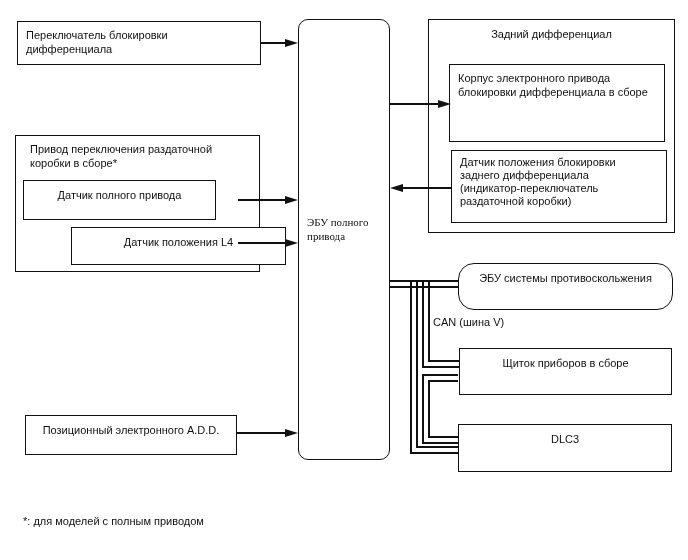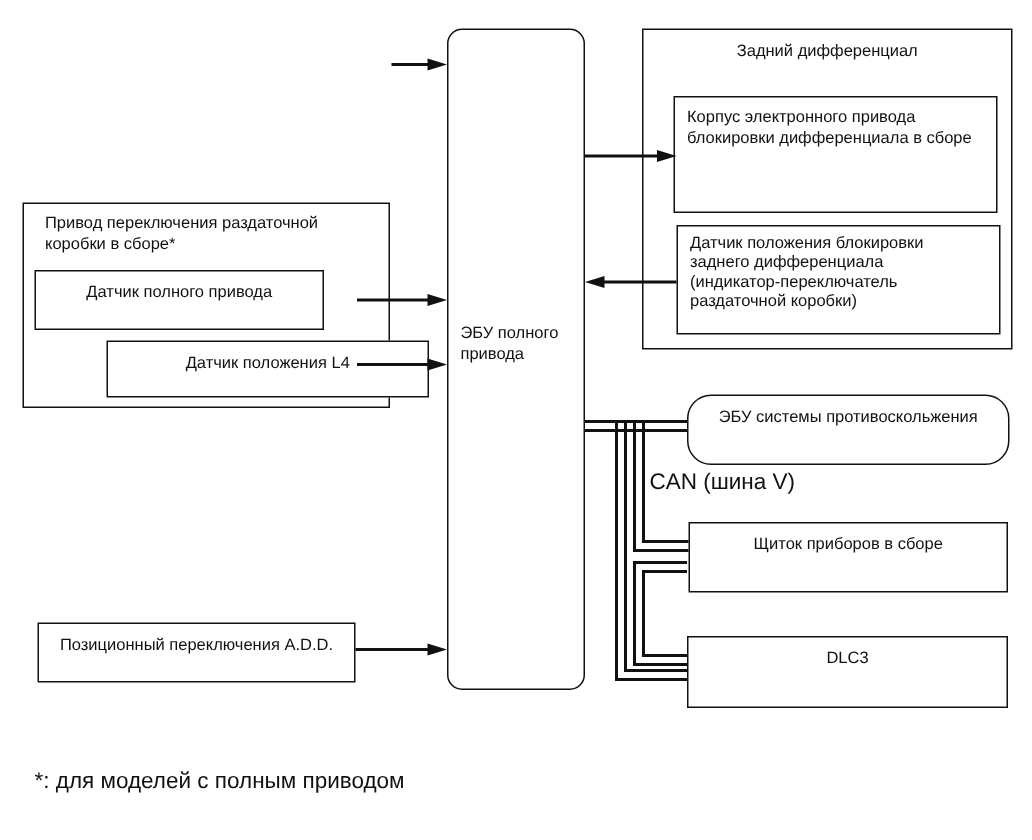--- a/index.html
+++ b/index.html
@@ -10,54 +10,57 @@
   .box{
     position:absolute;border:1.5px solid #111;background:#fff;box-sizing:border-box;
     font-size:11px;line-height:14px;
   }
   .rounded{border-radius:10px;}
   .rounded-sm{border-radius:9px;}
   .lbl{display:block;white-space:pre-line;}
   .pad-left{padding:6px 6px 0 8px;text-align:left;}
   .pad-title{padding:6px 8px 0 14px;text-align:left;}
   .pad-center{padding:7px 4px 0 4px;text-align:center;}
-  .ecu-pad{padding:195px 4px 0 8px;text-align:left;}
-  .txt{position:absolute;font-size:15px;line-height:14px;white-space:pre;}
+  .ecu-pad{padding:195px 4px 0 8px;text-align:left;font-family:Liberation Serif, serif;}
+  .txt{position:absolute;font-size:11px;line-height:14px;white-space:pre;}
   
   .arrow{position:absolute;height:9px;}
   .arrow .ln{position:absolute;top:3.75px;height:1.5px;background:#111;left:0;right:12px;}
   .arrow .hd{position:absolute;right:0;top:0;width:0;height:0;
     border-top:4.5px solid transparent;border-bottom:4.5px solid transparent;border-left:13px solid #111;}
   .arrow.west .ln{left:12px;right:0;}
   .arrow.west .hd{left:0;right:auto;border-left:none;border-right:13px solid #111;}
   
   .bus{position:absolute;box-sizing:border-box;}
   .bus.h{border-top:2px solid #111;border-bottom:2px solid #111;}
   .bus.lb{border-left:2px solid #111;border-bottom:2px solid #111;}
   .bus.tlb{border-top:2px solid #111;border-left:2px solid #111;border-bottom:2px solid #111;}
 </style>
 </head>
 <body>
 
 <div class="canvas">
 
+  <div class="box" style="left:17px;top:21px;width:244px;height:44px;">
+    <span class="lbl pad-left">Переключатель блокировки дифференциала</span>
+  </div>
 
   <div class="box" style="left:15px;top:135px;width:245px;height:137px;">
     <span class="lbl pad-title">Привод переключения раздаточной
 коробки в сборе*</span>
   </div>
   <div class="box" style="left:23px;top:180px;width:193px;height:40px;">
     <span class="lbl pad-center">Датчик полного привода</span>
   </div>
   <div class="box" style="left:23px;top:227px;width:215px;height:38px;margin-left:48px;">
     <span class="lbl pad-center">Датчик положения L4</span>
   </div>
 
   <div class="box" style="left:25px;top:415px;width:212px;height:40px;">
-    <span class="lbl pad-center">Позиционный переключения A.D.D.</span>
+    <span class="lbl pad-center">Позиционный электронного A.D.D.</span>
   </div>
 
   <div class="box rounded" style="left:298px;top:19px;width:92px;height:441px;">
     <span class="lbl ecu-pad">ЭБУ полного
 привода</span>
   </div>
 
   <div class="box" style="left:428px;top:19px;width:247px;height:214px;">
     <span class="lbl pad-center">Задний дифференциал</span>
   </div>

